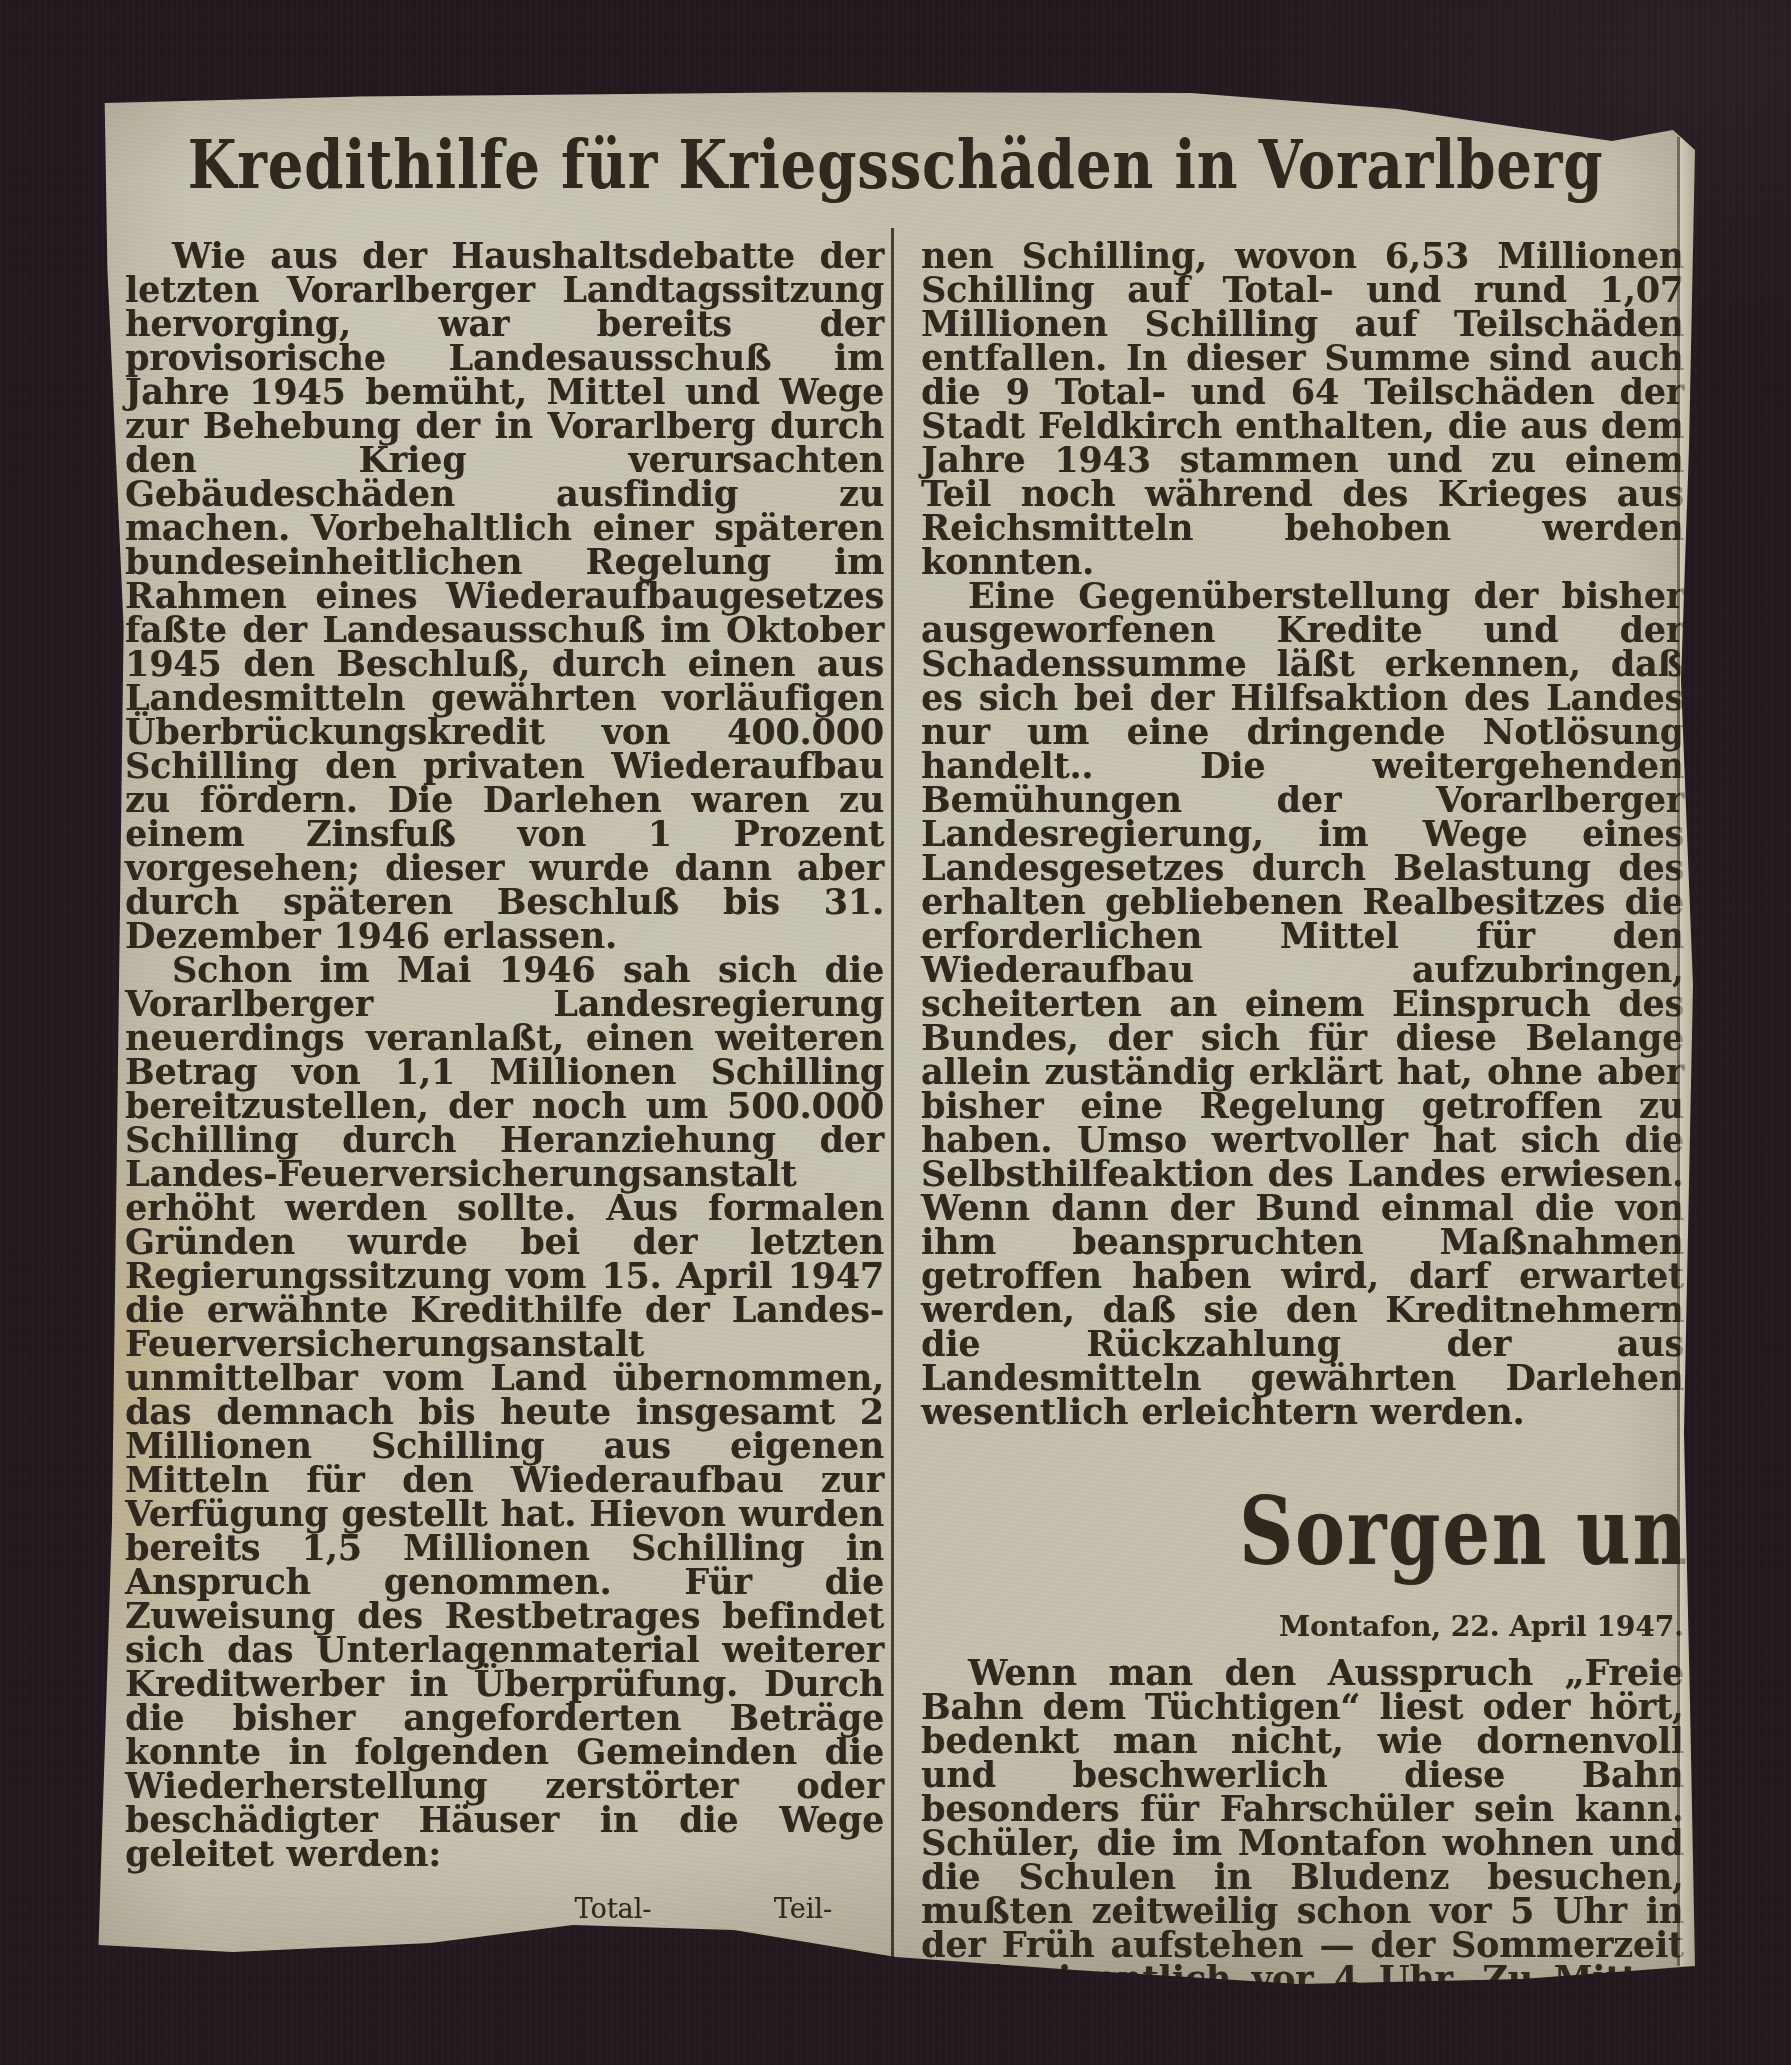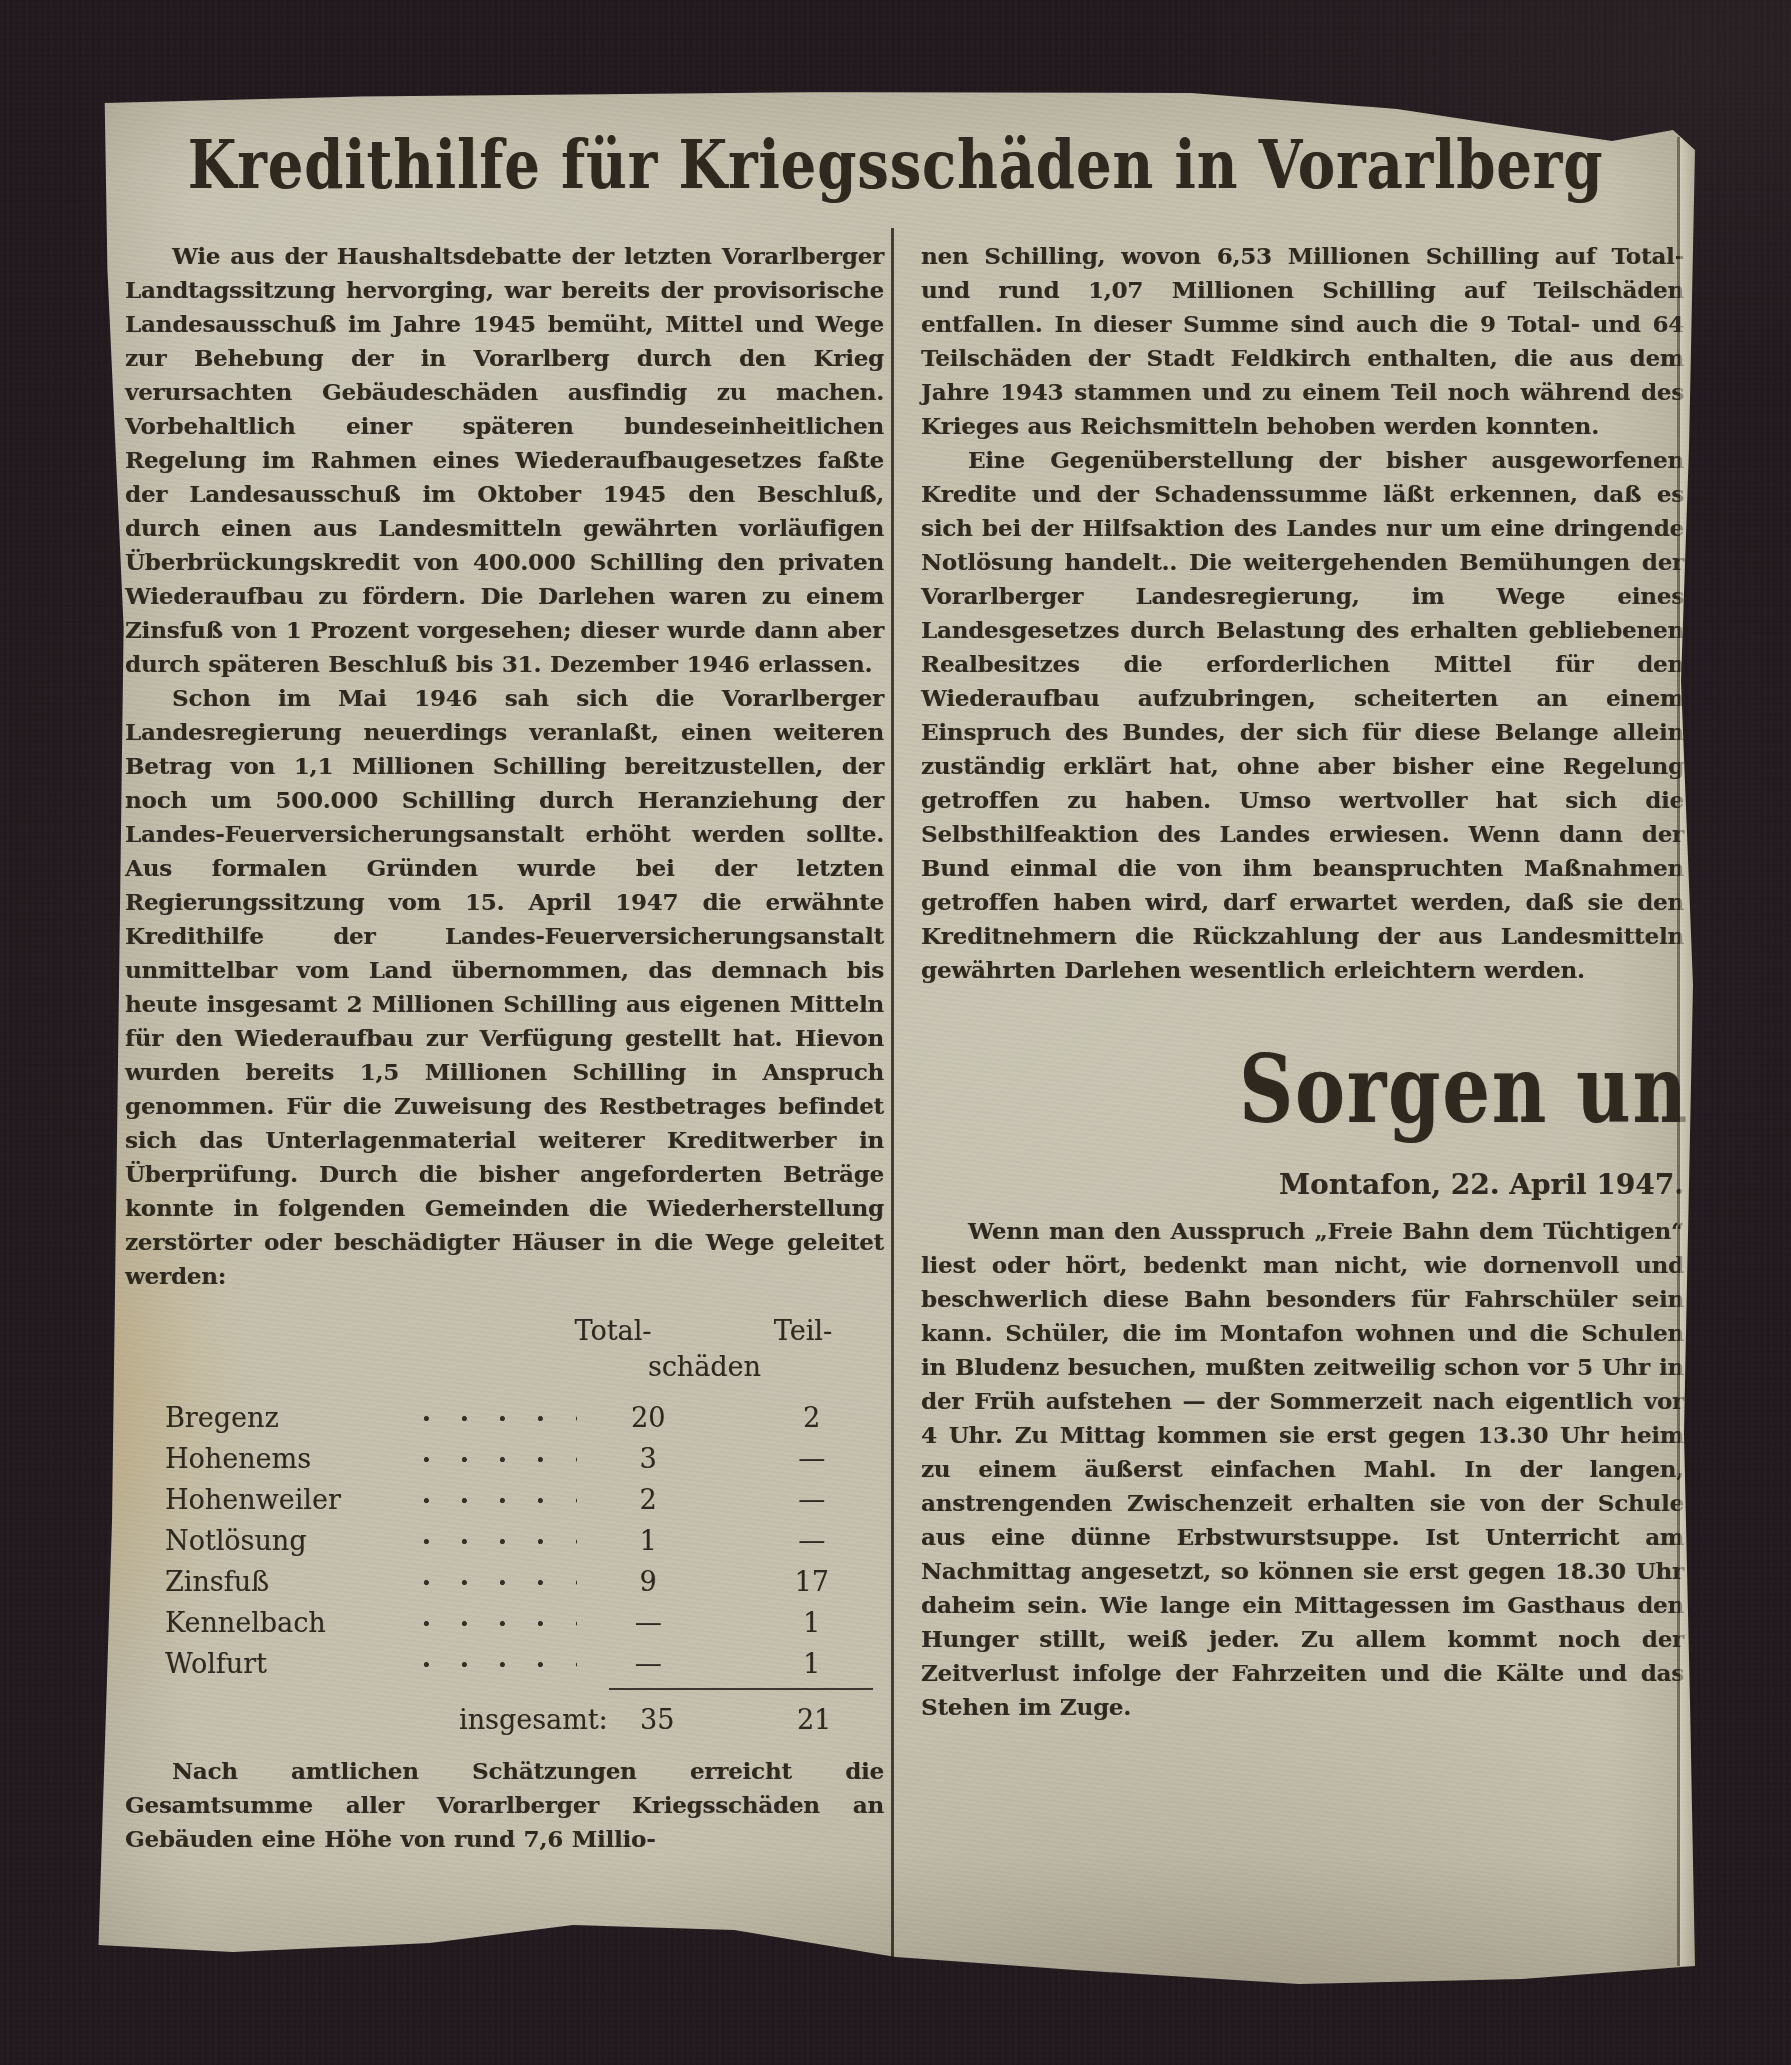--- a/index.html
+++ b/index.html
@@ -44,21 +44,21 @@
     font-size:56px;font-weight:bold;letter-spacing:0.9px;white-space:nowrap;
     text-align:center;transform:scaleY(1.2);transform-origin:center top;
   }
   .col{position:absolute;top:154px;}
   .col-left{left:31px;width:759px;}
   .col-right{left:827px;width:763px;}
   .divider{position:absolute;left:797px;top:143px;width:2.7px;height:1737px;background:rgba(45,38,30,0.85);}
   .edge-sliver{position:absolute;left:1586px;top:52px;width:15px;height:1829px;
     background:linear-gradient(90deg, rgba(230,225,208,0.55), rgba(176,168,146,0.35));}
   .crease{position:absolute;left:1583px;top:52px;width:2.7px;height:1829px;background:rgba(45,38,30,0.5);}
-  .p{margin:0;text-align:justify;font-size:23px;line-height:34px;font-weight:bold;
+  .p{margin:0;text-align:justify;font-size:35px;line-height:34px;font-weight:bold;
      letter-spacing:-0.2px;word-spacing:0.9px;}
   .indent{text-indent:47px;}
   .mt{margin-top:19.7px;}
   .damage-table{margin-top:21.5px;position:relative;font-weight:normal;font-size:27px;}
   .dt-header{position:relative;height:77px;}
   .h-total{position:absolute;left:421px;width:134px;text-align:center;top:0;}
   .h-teil{position:absolute;left:622px;width:112px;text-align:center;top:0;}
   .h-schaeden{position:absolute;left:448px;width:188px;text-align:right;top:36px;}
   .t-row{display:flex;align-items:flex-end;height:41px;}
   .t-name{padding-left:40px;width:296px;box-sizing:border-box;white-space:nowrap;}

